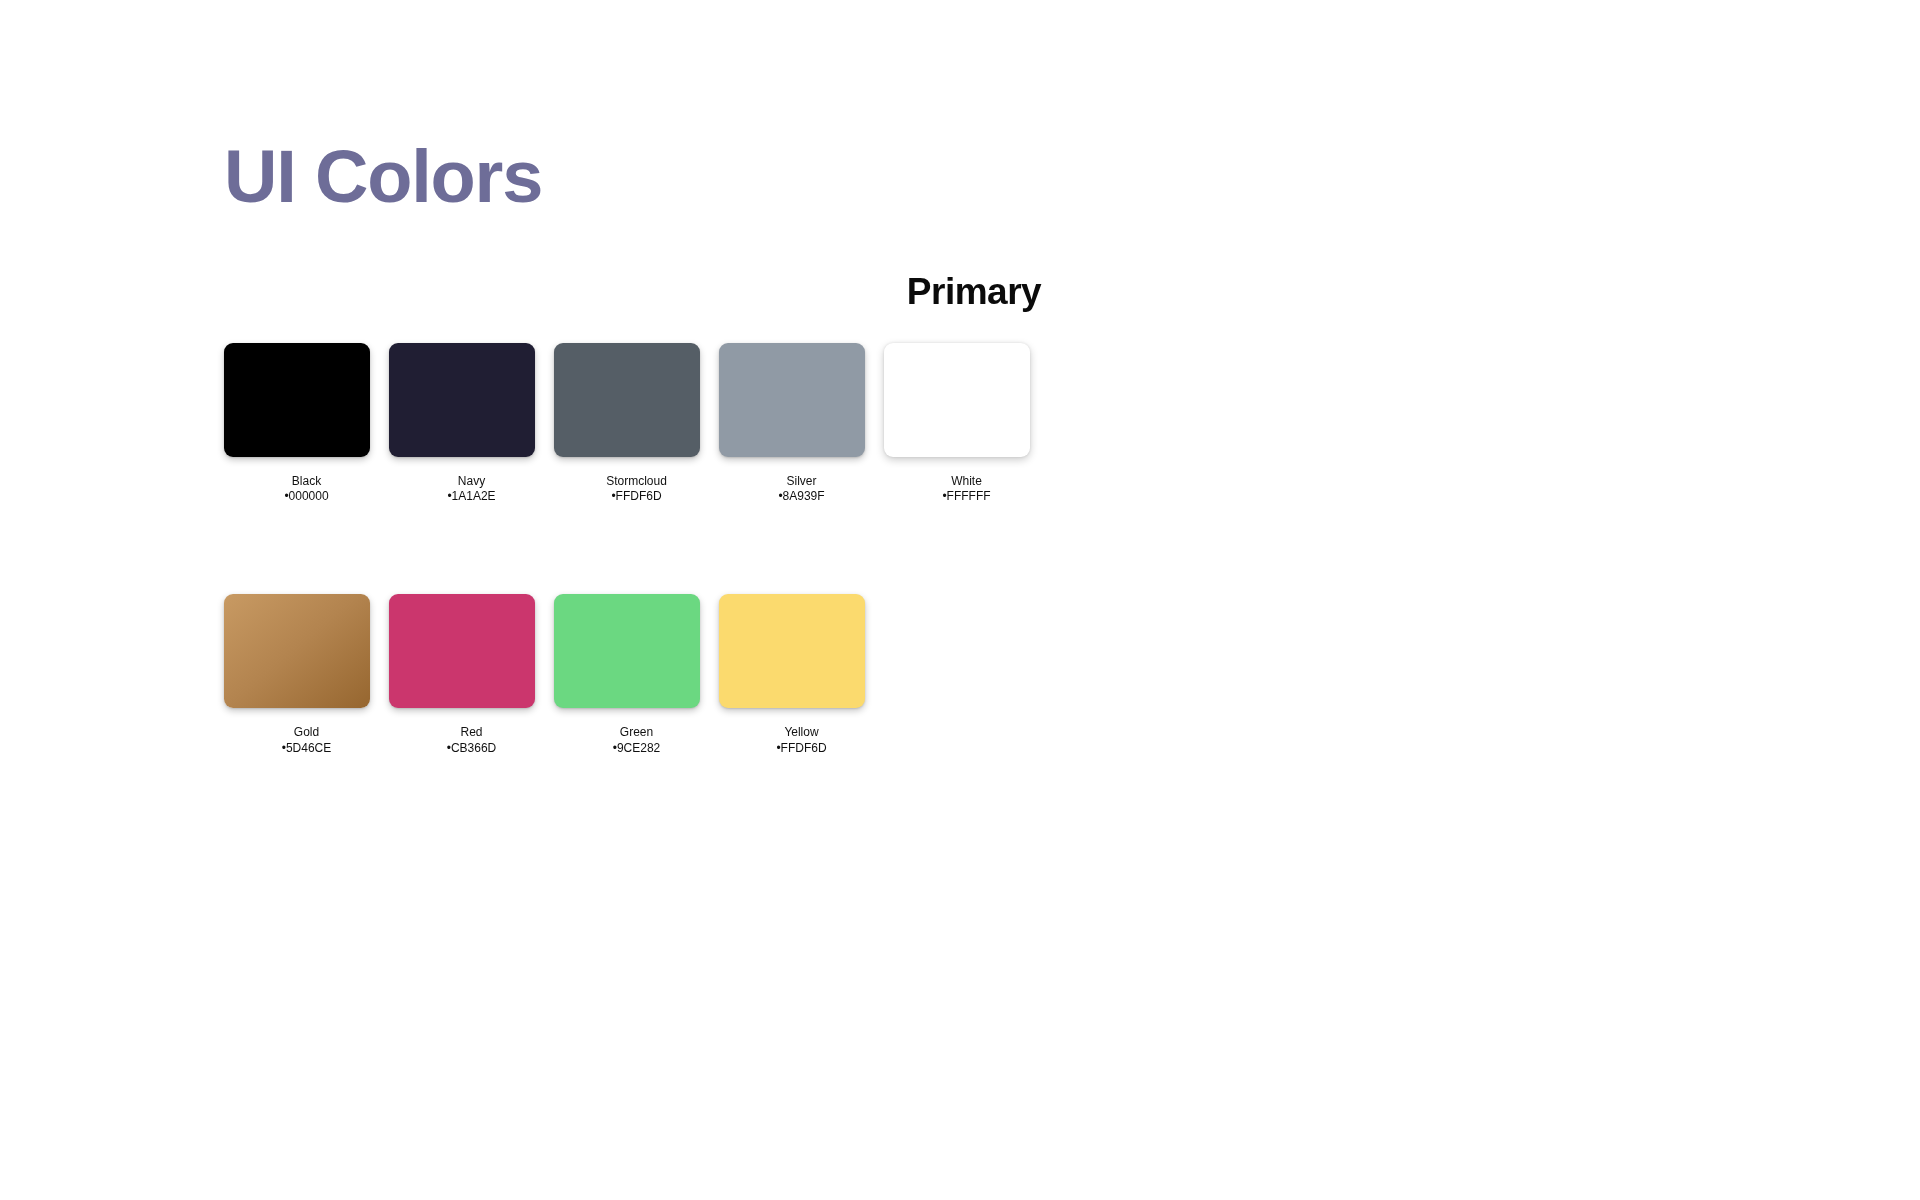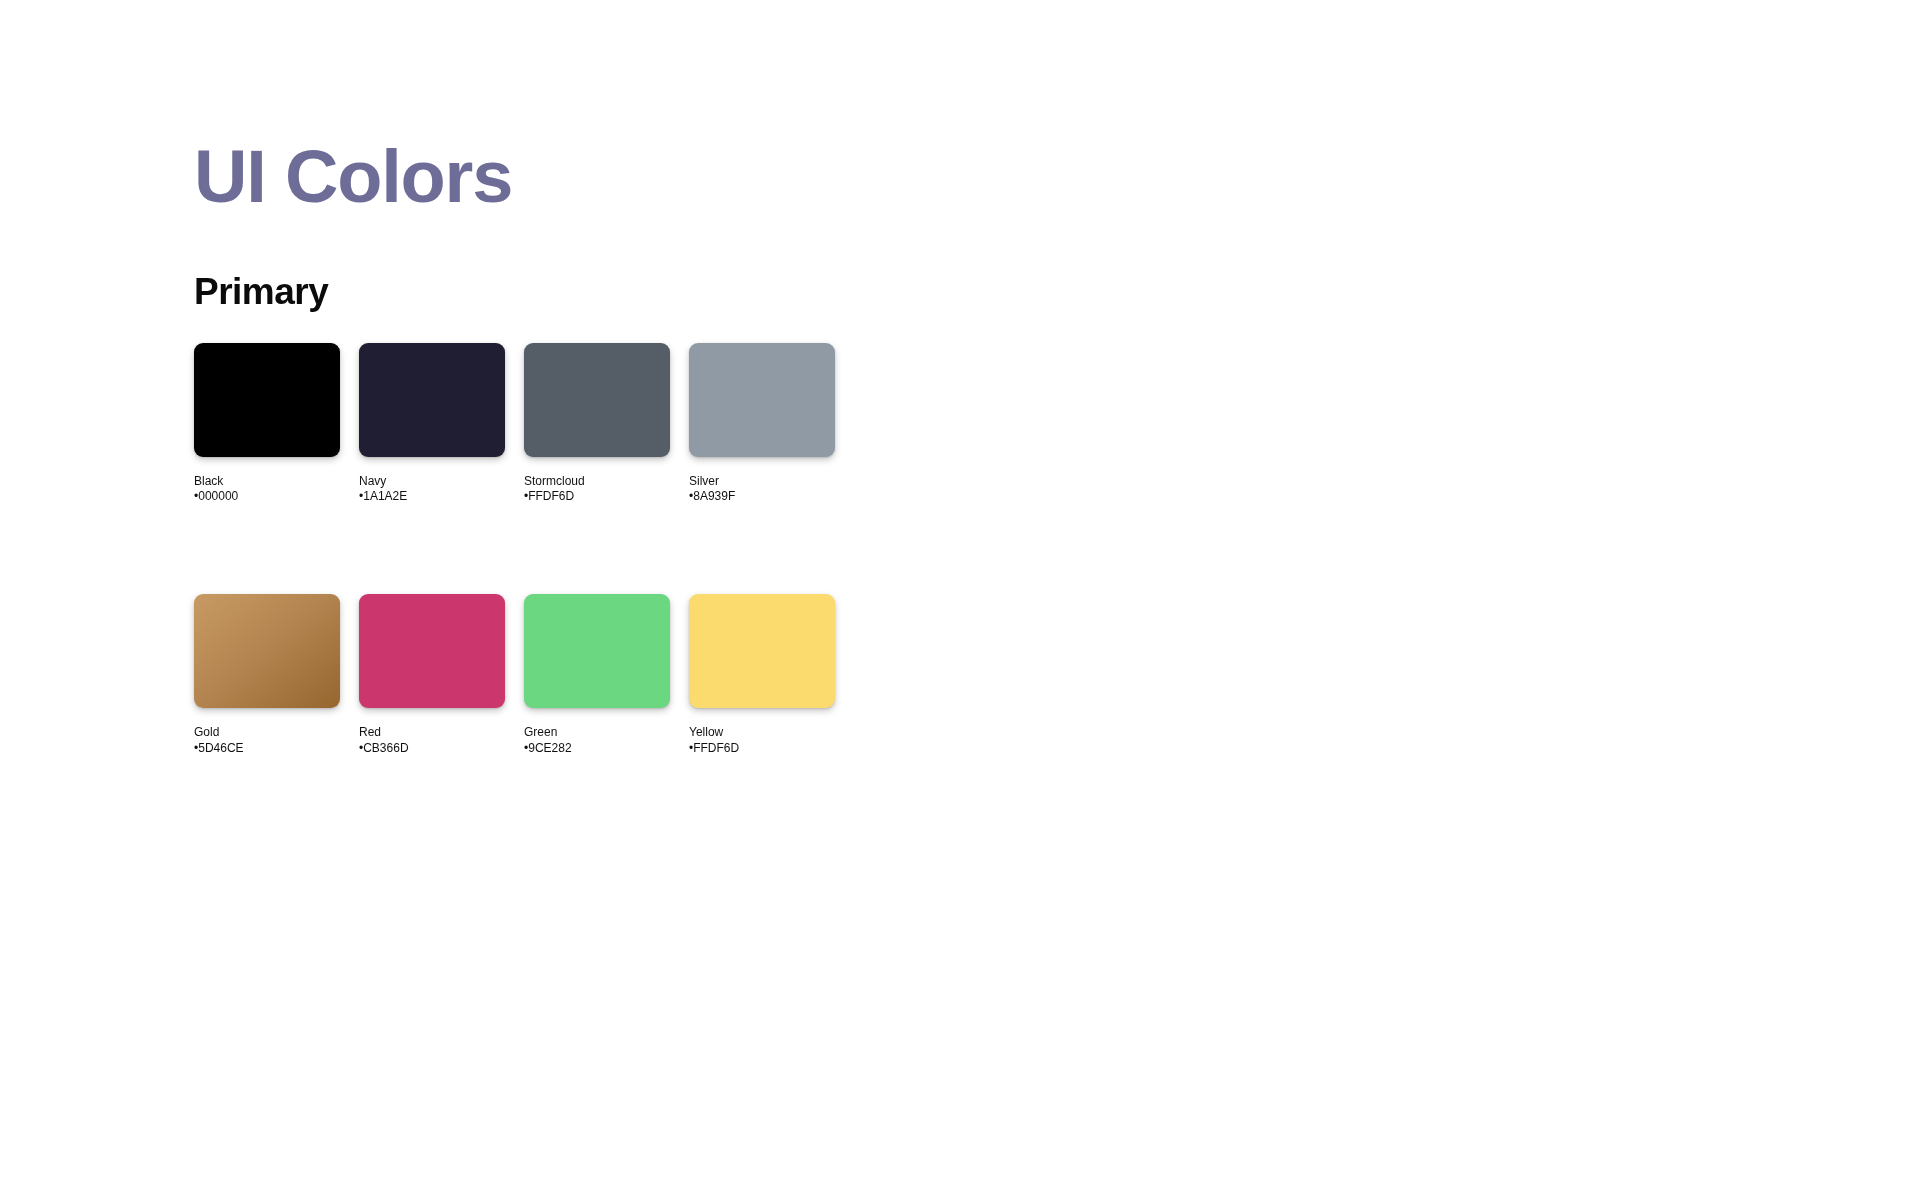--- a/index.html
+++ b/index.html
@@ -16,37 +16,37 @@
   .page {
     position: relative;
     width: 1920px;
     height: 1200px;
     background: #ffffff;
     overflow: hidden;
   }
 
   .content {
     position: absolute;
-    left: 194px;
+    left: 224px;
     top: 140px;
     width: 1500px;
   }
 
   
   .page-title {
     font-size: 74px;
     font-weight: 700;
     letter-spacing: -1.2px;
     line-height: 1.0;
     color: #6E6D98;
     margin-bottom: 58px;
   }
 
   
-  .section { margin-bottom: 0; }
+  .section { margin-bottom: 0; text-align: center; }
 
   .section-title {
     font-size: 37px;
     font-weight: 700;
     letter-spacing: -0.5px;
     color: #0b0b0b;
     line-height: 1.1;
     margin-bottom: 30px;
   }
 
@@ -123,20 +123,27 @@
               <span class="swatch-hex">•FFDF6D</span>
             </div>
           </div>
           <div class="swatch-cell">
             <div class="swatch-chip" style="background: rgb(144, 154, 165);"></div>
             <div class="swatch-meta">
               <span class="swatch-name">Silver</span>
               <span class="swatch-hex">•8A939F</span>
             </div>
           </div>
+          <div class="swatch-cell">
+            <div class="swatch-chip is-white"></div>
+            <div class="swatch-meta">
+              <span class="swatch-name">White</span>
+              <span class="swatch-hex">•FFFFFF</span>
+            </div>
+          </div>
         </div>
     </div>
 
     <div class="section-gap"></div>
 
     <div class="section">
       <div class="swatch-row" id="row-supplementary">
           <div class="swatch-cell">
             <div class="swatch-chip is-gradient-gold"></div>
             <div class="swatch-meta">

